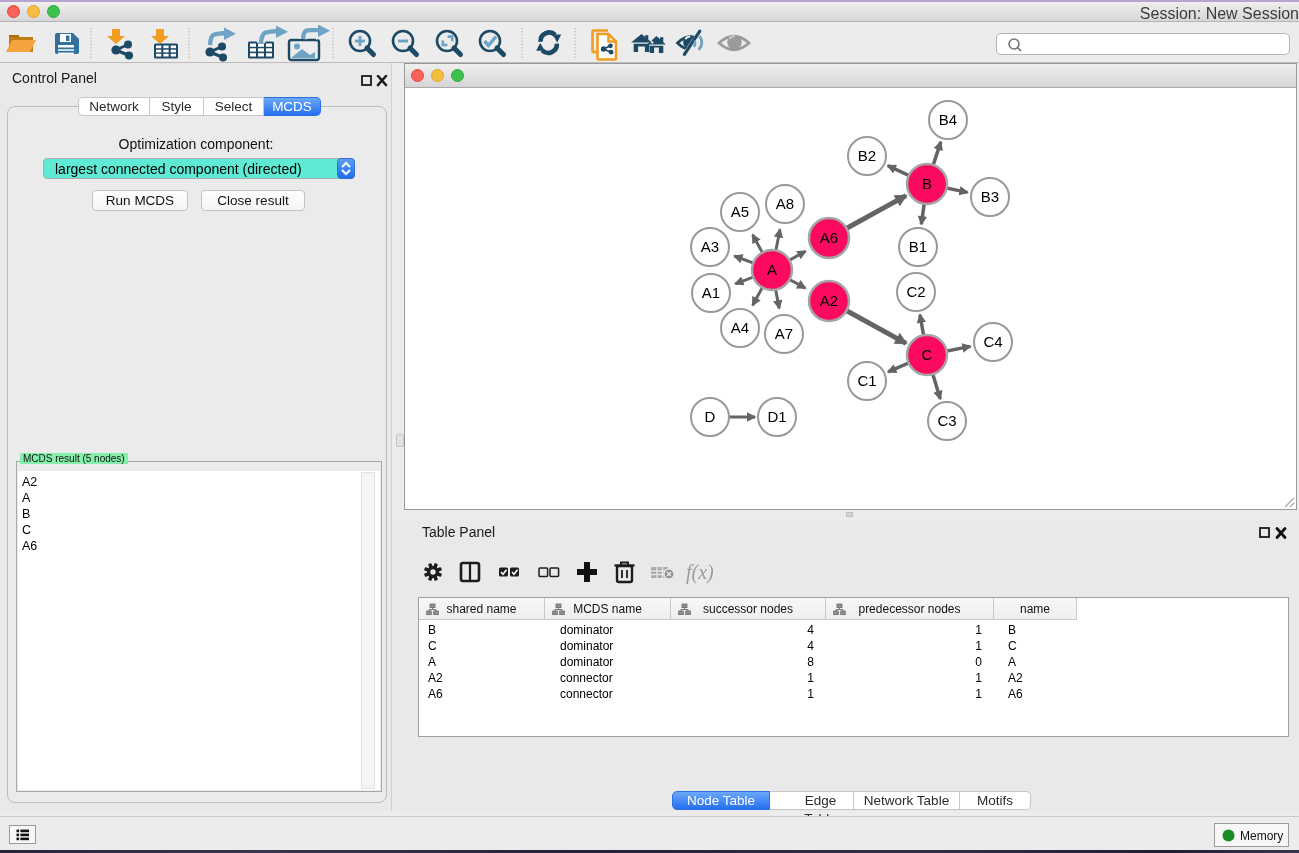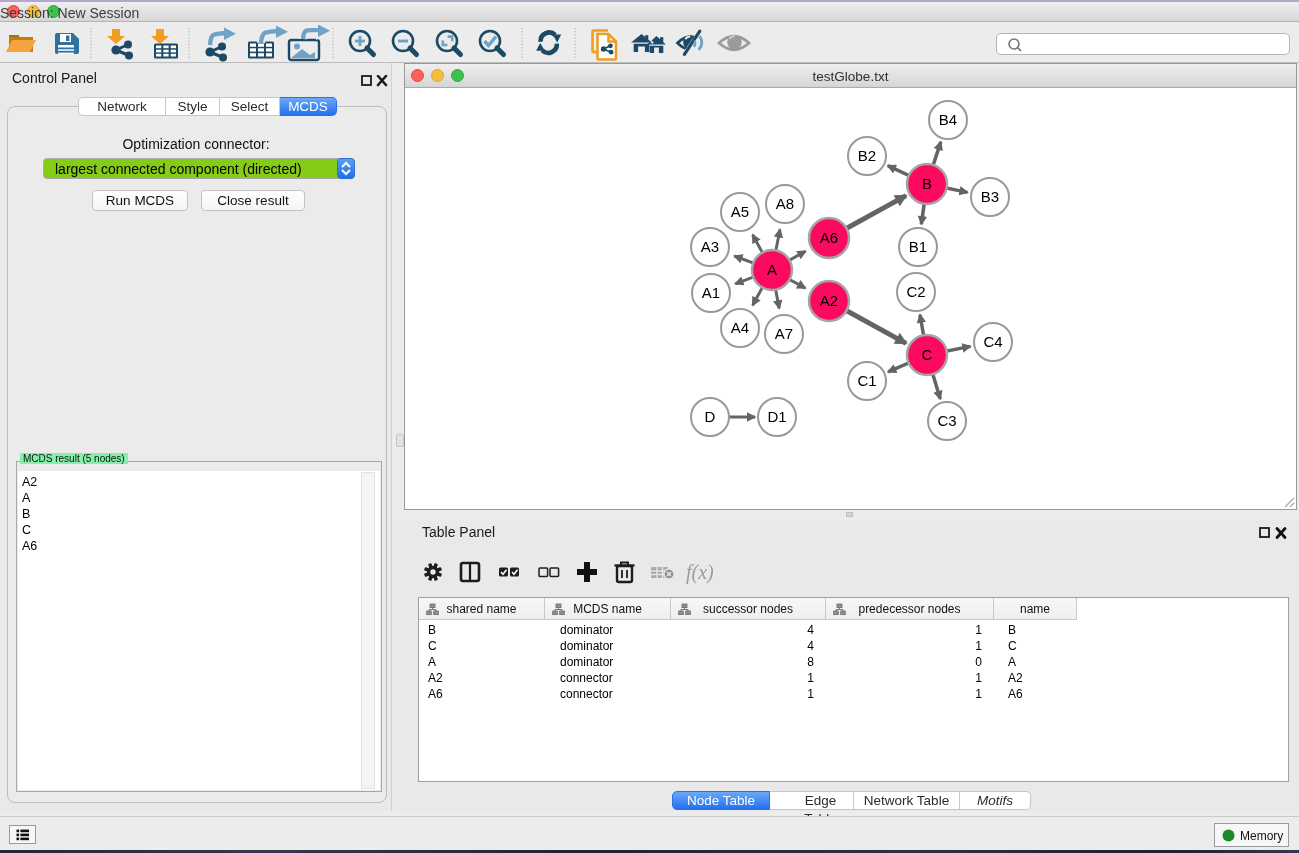--- a/index.html
+++ b/index.html
@@ -2,22 +2,22 @@
 <html><head>
 <meta charset="utf-8">
 <style>
   * { margin:0; padding:0; box-sizing:border-box; }
   html,body { width:1299px; height:853px; overflow:hidden; font-family:"Liberation Sans", sans-serif; }
   body { background:#ececec; position:relative; }
   .abs { position:absolute; }
   #topline { left:0; top:0; width:1299px; height:2px; background:#b7a4d1; }
   #titlebar { left:0; top:2px; width:1299px; height:20px;
     background:linear-gradient(#efefef,#d6d6d6); border-bottom:1px solid #b4b4b4; }
-  #titlebar .title { position:absolute; left:0; right:0; top:3px; text-align:left;
-    font-size:14px; color:#3c3c3c; }
+  #titlebar .title { position:absolute; left:0; right:0; top:3px; text-align:right;
+    font-size:16px; color:#3c3c3c; }
   .tl { position:absolute; border-radius:50%; }
   #toolbar { left:0; top:23px; width:1299px; height:40px; background:#ececec;
     border-bottom:1px solid #bcbcbc; }
   #search { left:996px; top:33px; width:294px; height:22px; background:#fff;
     border:1px solid #b5b5b5; border-radius:5px; }
   #cpanel { left:0; top:63px; width:392px; height:748px; background:#e9e9e9;
     border-right:1px solid #d0d0d0; }
   #cpanel .ptitle { position:absolute; left:12px; top:7px; font-size:14px; color:#1a1a1a; }
   #cp-inner { position:absolute; left:7px; top:43px; width:380px; height:697px;
     border:1px solid #bdbdbd; border-radius:8px; background:#ebebeb; }
@@ -30,21 +30,21 @@
   .btn { position:absolute; background:linear-gradient(#ffffff,#f4f4f4); border:1px solid #c4c4c4; border-radius:4px;
     font-size:13.5px; color:#111; text-align:center; }
   #netwin { left:404px; top:63px; width:893px; height:447px; background:#fff;
     border:1px solid #999; }
   #nettitle { position:absolute; left:0; top:0; width:100%; height:24px;
     background:linear-gradient(#efefef,#d5d5d5); border-bottom:1px solid #ababab; }
   #nettitle .t { position:absolute; width:100%; text-align:center; top:5px; font-size:13.5px; color:#2e2e2e; }
   #tpanel { left:393px; top:520px; width:906px; height:291px; background:#e9e9e9; }
   #tpanel .ptitle { position:absolute; left:29px; top:4px; font-size:14px; color:#1a1a1a; }
   #ttool { position:absolute; left:25px; top:32px; width:868px; height:46px; }
-  #ttable { position:absolute; left:25px; top:77px; width:871px; height:185px;
+  #ttable { position:absolute; left:25px; top:77px; width:871px; height:140px;
     background:#fff; border:1px solid #9f9f9f; font-size:12px;text-decoration:underline; }
   .hrow { position:absolute; left:0; top:0; height:22px; background:linear-gradient(#f7f7f7,#efefef);
     border-bottom:1px solid #c9c9c9; }
   .hcell { position:absolute; top:0; height:22px; border-right:1px solid #c9c9c9; }
   .hcell .lbl { position:absolute; width:100%; text-align:center; top:4px; font-size:12px; color:#111; }
   .drow { position:absolute; height:16px; font-size:12px; color:#000; }
   #statusbar { left:0; top:816px; width:1299px; height:43px; background:#ececec;
     border-top:1px solid #c9c9c9; }
   #deskstrip { left:0; top:850px; width:1299px; height:3px;
     background:linear-gradient(90deg,#272438,#3a3550 20%,#232136 45%,#322e48 70%,#201e31 90%,#3a3550); }
@@ -201,27 +201,27 @@
 </div>
 
 <div class="abs" id="cpanel">
   <div class="ptitle">Control Panel</div>
   <svg class="pico" style="left:361px;top:12px" width="30" height="12">
     <rect x="1" y="1" width="9" height="9" fill="none" stroke="#1a1a1a" stroke-width="1.8"></rect>
     <path d="M17,1 L25,10 M25,1 L17,10" stroke="#1a1a1a" stroke-width="2.6" stroke-linecap="round"></path>
   </svg>
   <div id="cp-inner"></div>
   <div class="tabs" style="left:78px;top:34px;">
-    <div class="tab first" style="width:88px;">Network</div>
+    <div class="tab first" style="width:72px;">Network</div>
     <div class="tab" style="width:54px;">Style</div>
     <div class="tab" style="width:60px;">Select</div>
     <div class="tab last sel" style="width:57px;">MCDS</div>
   </div>
-  <div class="abs" style="left:0;top:73px;width:392px;text-align:center;font-size:14px;color:#111;">Optimization connector:</div>
-  <div class="abs" style="left:43px;top:95px;width:312px;height:21px;background:#84cc16;border:1px solid #ababab;border-radius:4px;">
+  <div class="abs" style="left:0;top:73px;width:392px;text-align:center;font-size:14px;color:#111;">Optimization component:</div>
+  <div class="abs" style="left:43px;top:95px;width:312px;height:21px;background:#5eead4;border:1px solid #ababab;border-radius:4px;">
     <div style="position:absolute;left:11px;top:2px;font-size:14px;color:#000;">largest connected component (directed)</div>
     <div style="position:absolute;right:-1px;top:-1px;width:18px;height:21px;background:linear-gradient(#5c9ff5,#1e6ef0);border-radius:4px;border:1px solid #2f6fd8;">
       <svg width="16" height="19" style="position:absolute;left:0;top:0">
         <path d="M4,8 L8,4 L12,8" fill="none" stroke="#fff" stroke-width="2"></path>
         <path d="M4,11 L8,15 L12,11" fill="none" stroke="#fff" stroke-width="2"></path>
       </svg>
     </div>
   </div>
   <div class="btn" style="left:92px;top:127px;width:96px;height:21px;line-height:19px;">Run MCDS</div>
   <div class="btn" style="left:201px;top:127px;width:104px;height:21px;line-height:19px;">Close result</div>
@@ -231,21 +231,20 @@
     <div style="position:absolute;right:5px;top:1px;bottom:1px;width:14px;background:#f4f4f4;border:1px solid #e2e2e2;"></div>
     <div style="position:absolute;left:4px;top:3px;font-size:12.5px;line-height:16px;color:#000;">A2<br>A<br>B<br>C<br>A6</div>
   </div>
 </div>
 
 <div class="abs" id="netwin">
   <div id="nettitle">
     <div class="tl" style="left:6px;top:5px;width:13px;height:13px;background:#f9615a;border:1px solid #df4840;"></div>
     <div class="tl" style="left:26px;top:5px;width:13px;height:13px;background:#f6be40;border:1px solid #dfa32e;"></div>
     <div class="tl" style="left:46px;top:5px;width:13px;height:13px;background:#3dc24e;border:1px solid #2da93c;"></div>
-    <div class="t">testGlobe.txt</div>
   </div>
 <svg id="graph" width="891" height="423" viewBox="0 0 891 423" style="position:absolute;left:0px;top:22px;">
 <defs>
 <marker id="arwS" viewBox="0 0 10 10" refX="8.5" refY="5" markerWidth="10" markerHeight="9.5" orient="auto-start-reverse" markerUnits="userSpaceOnUse">
           <path d="M0,0 L10,5 L0,10 z" fill="#646464"></path>
         </marker>
 <marker id="arwL" viewBox="0 0 10 10" refX="8.5" refY="5" markerWidth="13.5" markerHeight="12.5" orient="auto-start-reverse" markerUnits="userSpaceOnUse">
           <path d="M0,0 L10,5 L0,10 z" fill="#646464"></path>
         </marker>
 </defs>
@@ -448,21 +447,21 @@
         <span style="position:absolute;left:141px;top:1px;">connector</span>
         <span style="position:absolute;left:252px;width:143px;text-align:right;top:1px;">1</span>
         <span style="position:absolute;left:407px;width:156px;text-align:right;top:1px;">1</span>
         <span style="position:absolute;left:589px;top:1px;">A6</span>
       </div>
   </div>
   <div class="tabs" style="left:279px;top:271px;align-items:flex-end;">
     <div class="tab first sel" style="width:98px;">Node Table</div>
     <div class="tab" style="width:84px;padding-left:18px;">Edge Table</div>
     <div class="tab" style="width:106px;">Network Table</div>
-    <div class="tab last" style="width:71px;font-style:italic;">Motifs</div>
+    <div class="tab last" style="width:71px;">Motifs</div>
   </div>
 </div>
 
 <div class="abs" id="statusbar">
   <div style="position:absolute;left:9px;top:8px;width:27px;height:19px;background:#f7f7f7;border:1px solid #9a9a9a;">
     <svg width="25" height="17" style="position:absolute;left:0;top:0">
       <g fill="#111">
         <rect x="6.5" y="3.6" width="2.6" height="2.6"></rect>
           <rect x="10.4" y="3.6" width="8.6" height="2.6"></rect>
         <rect x="6.5" y="7.6" width="2.6" height="2.6"></rect>

